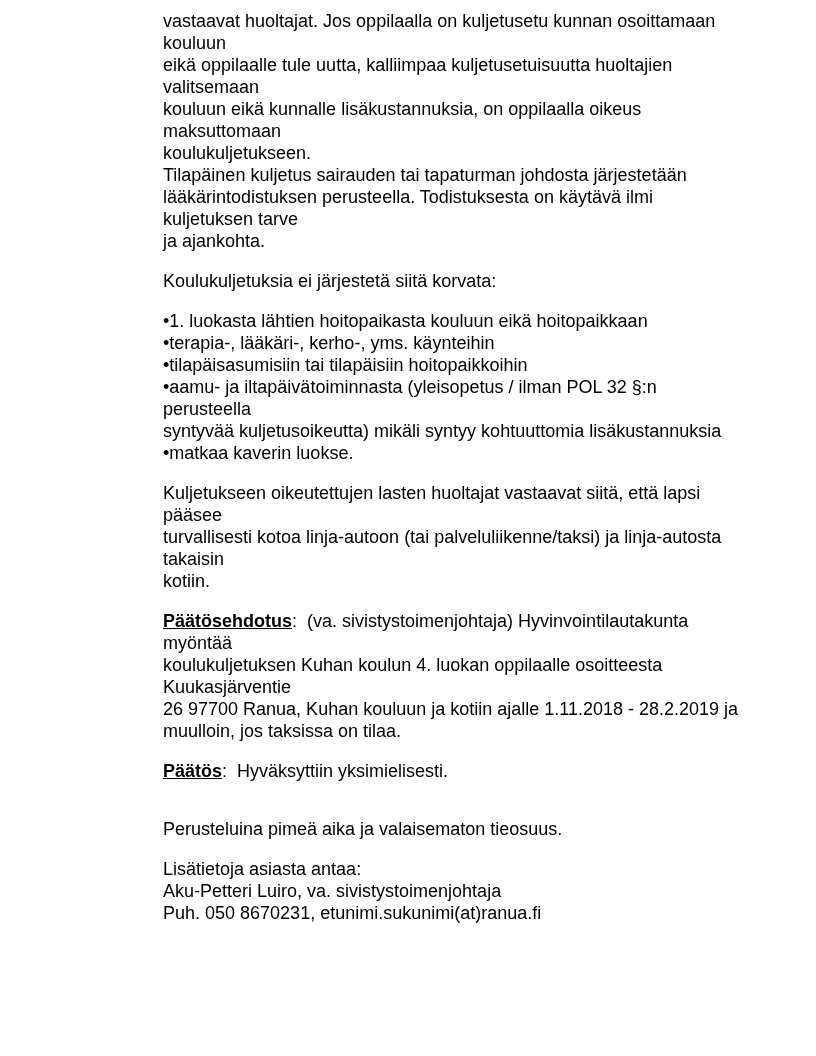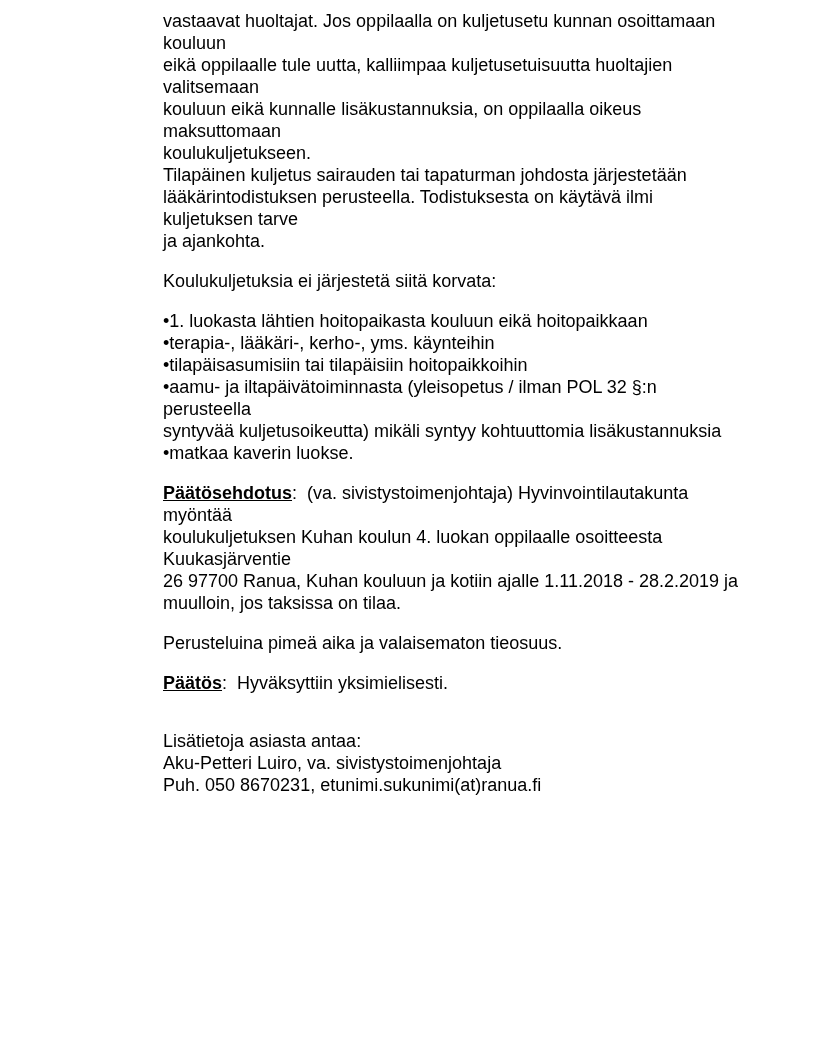--- a/index.html
+++ b/index.html
@@ -54,27 +54,30 @@
 
   <p class="para gap-after">Koulukuljetuksia ei järjestetä siitä korvata:</p>
 
   <p class="para gap-after">•1. luokasta lähtien hoitopaikasta kouluun eikä hoitopaikkaan
 •terapia-, lääkäri-, kerho-, yms. käynteihin
 •tilapäisasumisiin tai tilapäisiin hoitopaikkoihin
 •aamu- ja iltapäivätoiminnasta (yleisopetus / ilman POL 32 §:n perusteella
 syntyvää kuljetusoikeutta) mikäli syntyy kohtuuttomia lisäkustannuksia
 •matkaa kaverin luokse.</p>
 
+  <p class="para gap-after">Kuljetukseen oikeutettujen lasten huoltajat vastaavat siitä, että lapsi pääsee
+turvallisesti kotoa linja-autoon (tai palveluliikenne/taksi) ja linja-autosta takaisin
+kotiin.</p>
 
   <p class="para gap-after"><span class="label">Päätösehdotus</span><span>:  (va. sivistystoimenjohtaja) Hyvinvointilautakunta myöntää
 koulukuljetuksen Kuhan koulun 4. luokan oppilaalle osoitteesta Kuukasjärventie
 26 97700 Ranua, Kuhan kouluun ja kotiin ajalle 1.11.2018 - 28.2.2019 ja
 muulloin, jos taksissa on tilaa.</span></p>
 
+  <p class="para gap-after-2"><span class="label">Päätös</span><span>:  Hyväksyttiin yksimielisesti.</span></p>
+
   <p class="para gap-after">Perusteluina pimeä aika ja valaisematon tieosuus.</p>
-
-  <p class="para gap-after-2"><span class="label">Päätös</span><span>:  Hyväksyttiin yksimielisesti.</span></p>
 
   <p class="para">Lisätietoja asiasta antaa:
 Aku-Petteri Luiro, va. sivistystoimenjohtaja
 Puh. 050 8670231, etunimi.sukunimi(at)ranua.fi</p>
 
 </div>
 
 </body></html>

